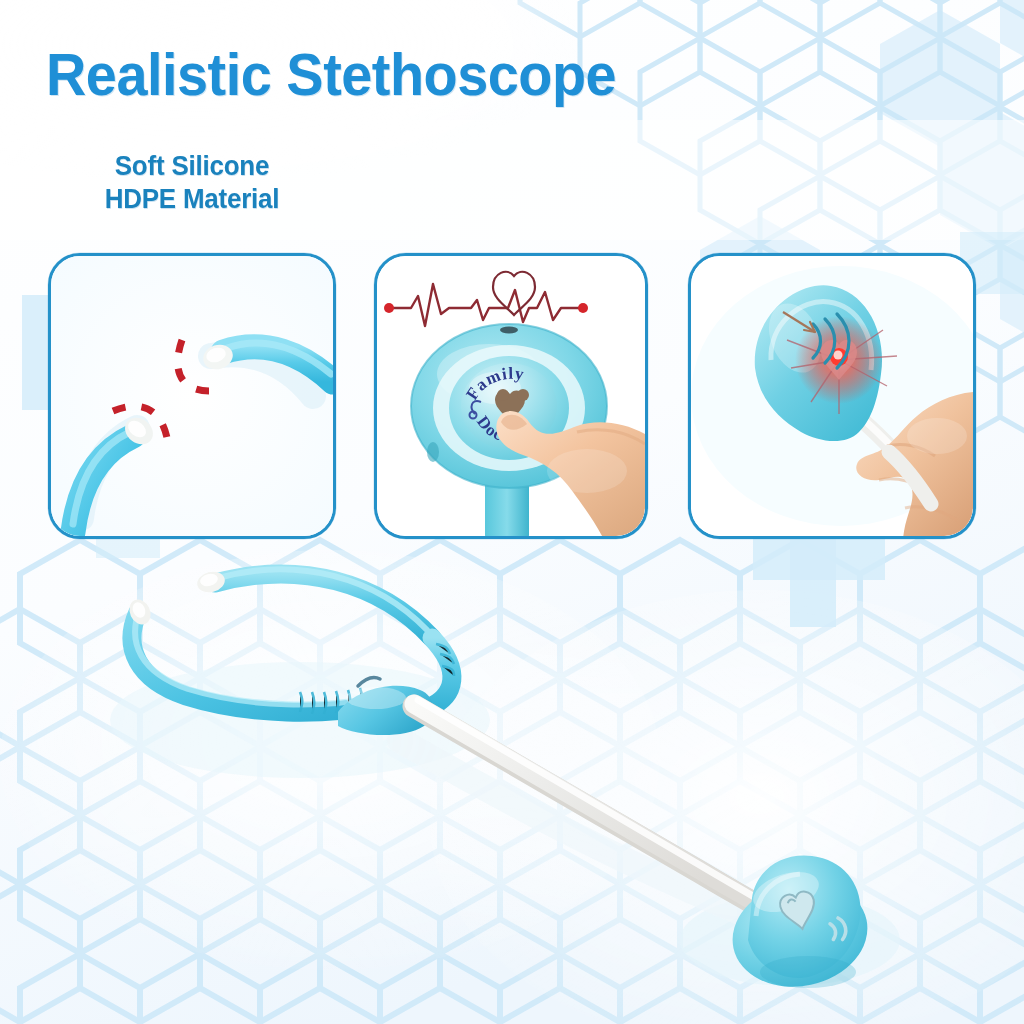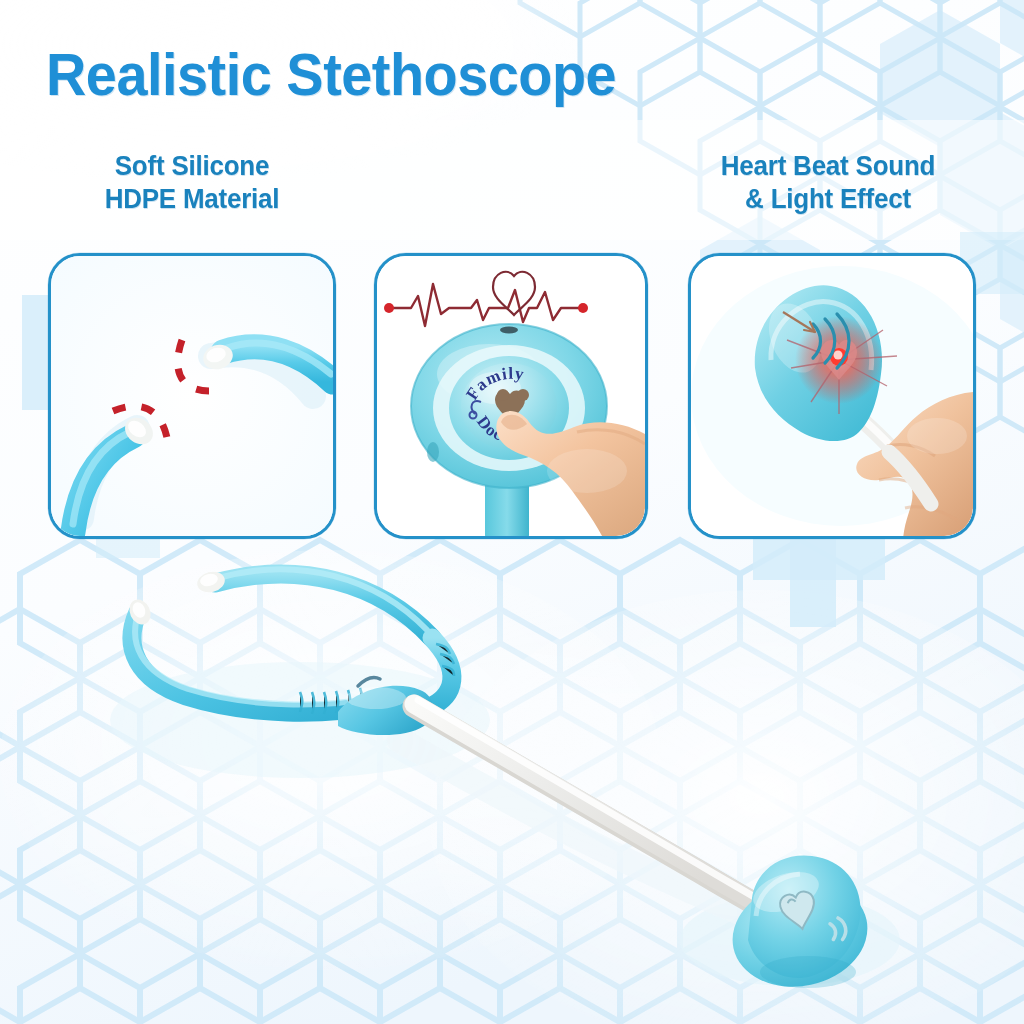--- a/index.html
+++ b/index.html
@@ -362,26 +362,20 @@
                      C166 206 182 216 196 236
                      C206 250 220 268 230 290 Z" fill="url(#fingerG)"></path>
             <path d="M124 166 C128 156 142 156 150 168 C140 176 130 176 124 166 Z" fill="#e8b793" opacity=".7"></path>
             <path d="M200 176 C226 170 250 176 268 188" fill="none" stroke="#e2ab83" stroke-width="3" opacity=".55"></path>
             <ellipse cx="210" cy="215" rx="40" ry="22" fill="#ffffff" opacity=".16"></ellipse>
           </g>
         </g>
       </svg>
     </div>
 
-    <div class="feature f3">
-      <div class="flabel">
-        <span>Heart Beat Sound</span>
-        <span class="l2">&amp; Light Effect</span>
-      </div>
-    </div>
     <div class="panel p3">
       <svg viewBox="0 0 282 280" aria-hidden="true">
         <defs>
           <linearGradient id="headG" x1="0.15" y1="0.1" x2="0.85" y2="0.95">
             <stop offset="0%" stop-color="#a8e6f1"></stop>
             <stop offset="45%" stop-color="#6fd0e4"></stop>
             <stop offset="100%" stop-color="#44bcd6"></stop>
           </linearGradient>
           <linearGradient id="fingerG3" x1="0.1" y1="0" x2="0.9" y2="1">
             <stop offset="0%" stop-color="#fadcc3"></stop>

